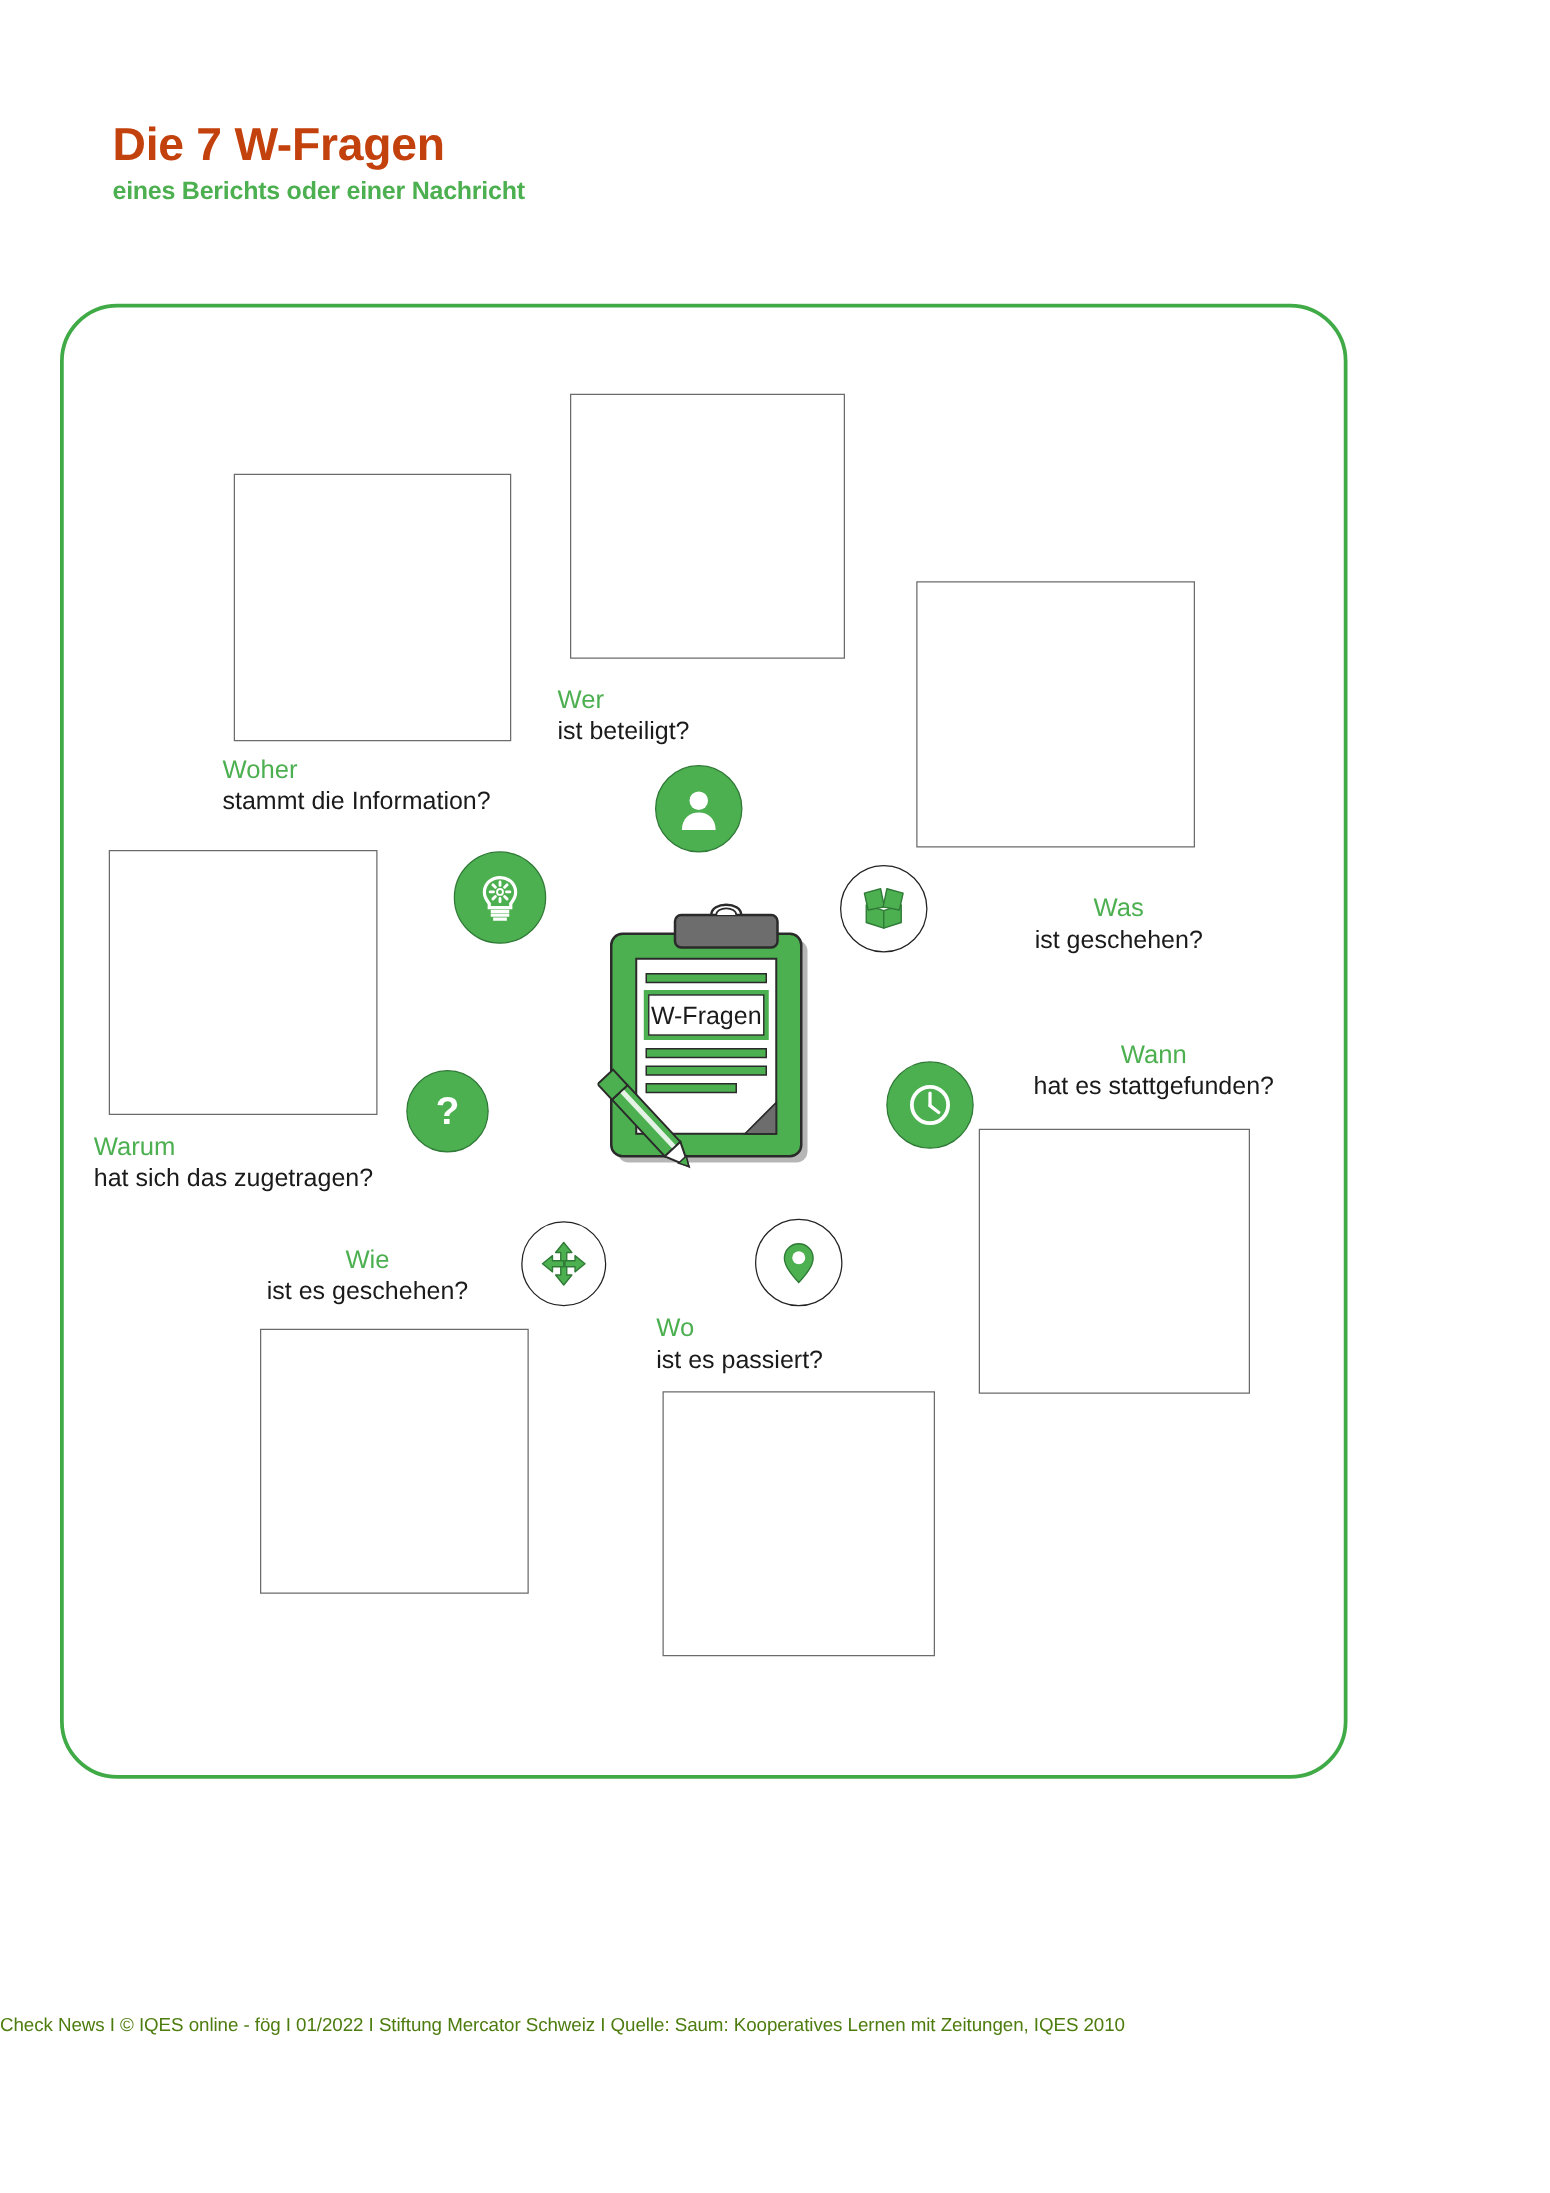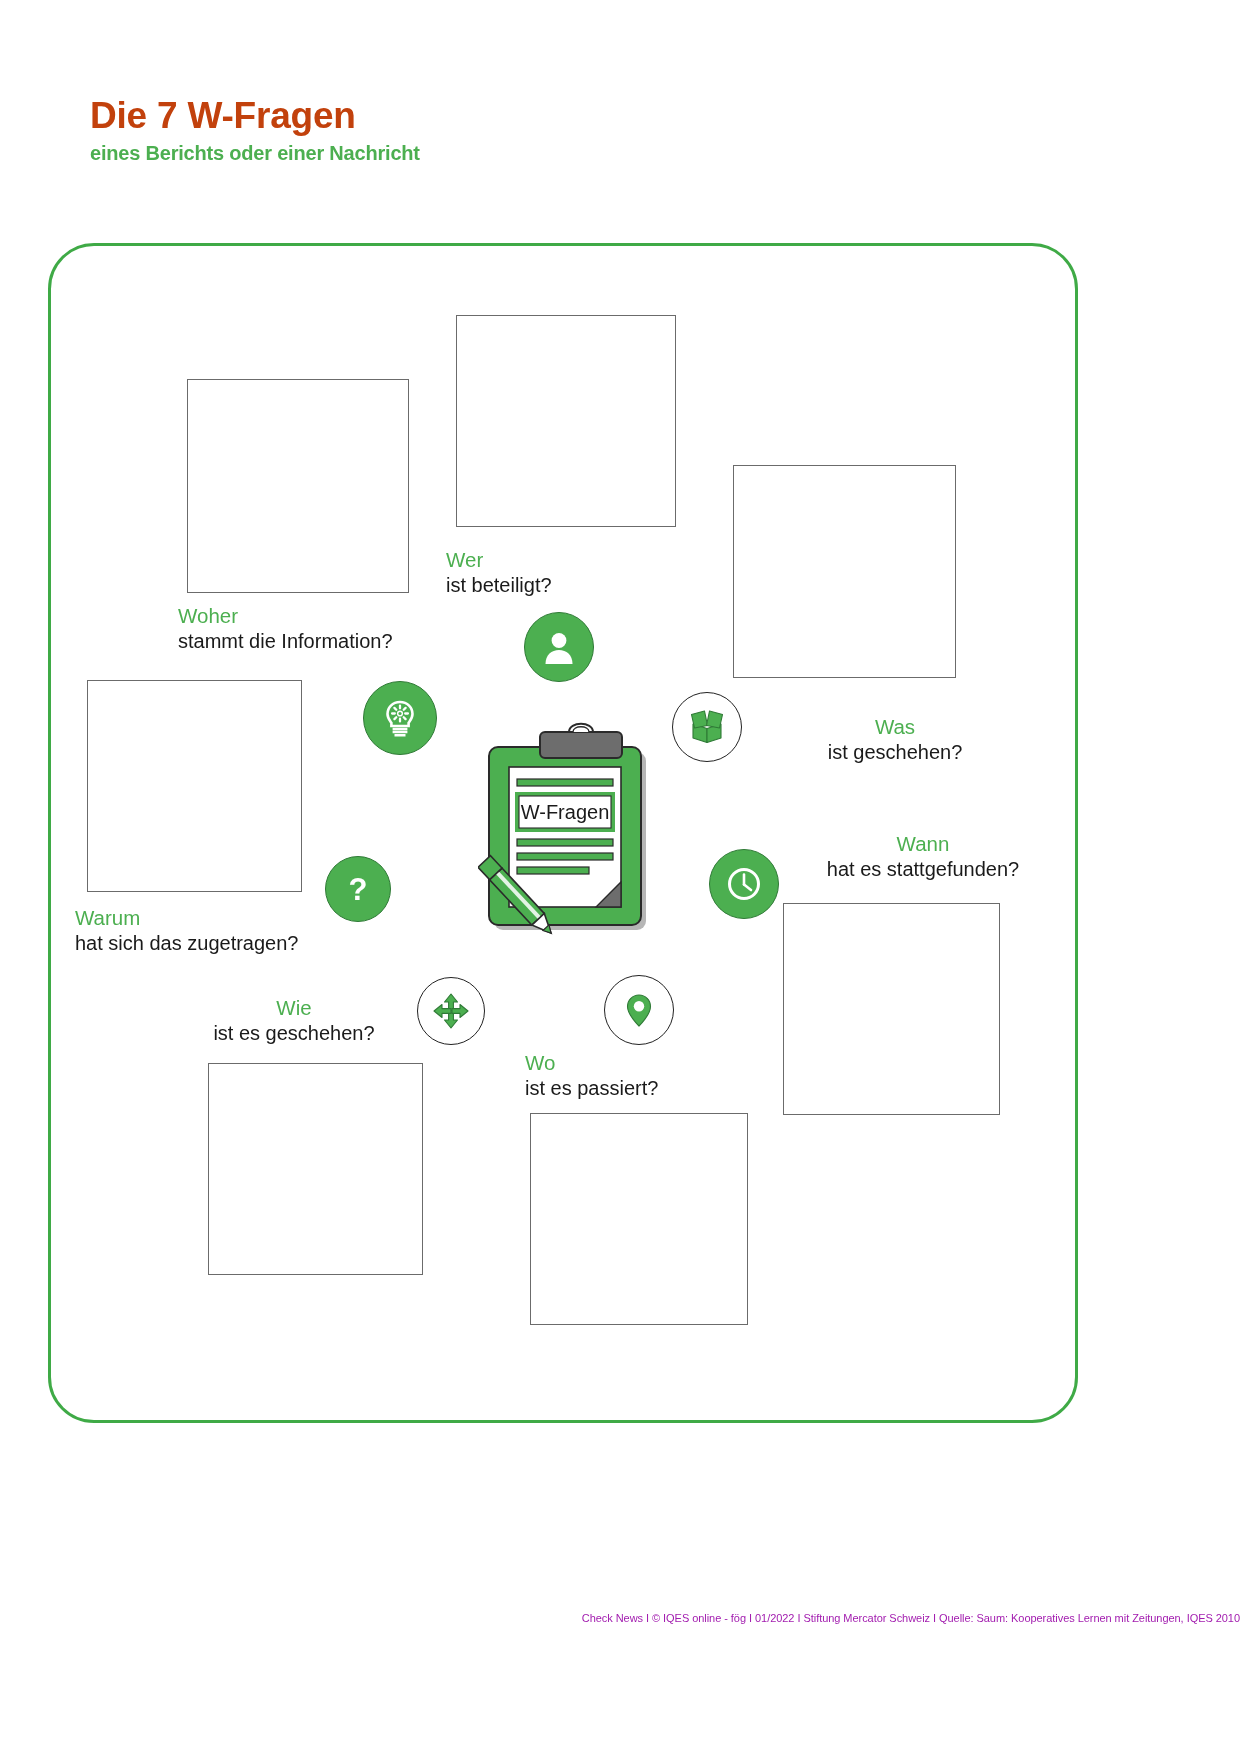--- a/index.html
+++ b/index.html
@@ -56,21 +56,21 @@
   }
   .icon-filled{background:#4caf50;border:1px solid #2f7a36;}
   .icon-outline{background:#ffffff;border:1.3px solid #222222;}
 
   
   .clipboard{position:absolute;left:478px;top:722px;width:172px;height:212px;}
 
   
   .footer{
     position:absolute;left:0;right:0;top:1612px;
-    text-align:right;font-size:11px;color:#a21caf;
+    text-align:left;font-size:15px;color:#4d7c0f;
     letter-spacing:-0.05px;
   }
 </style>
 </head>
 <body>
 
 <div class="page">
 
   <div class="title-block">
     <div class="title-main">Die 7 W-Fragen</div>

